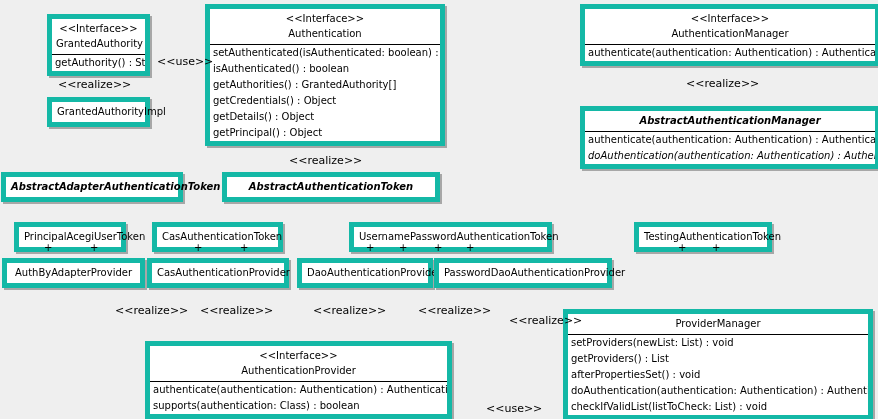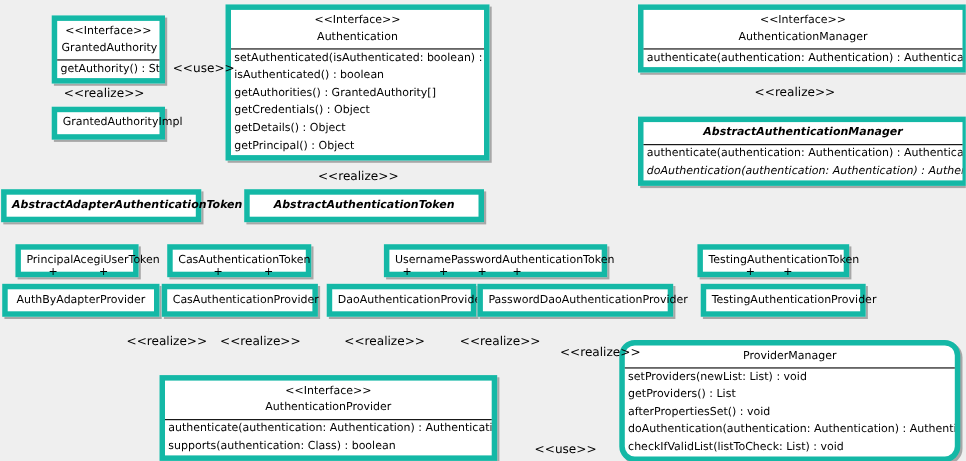--- a/index.html
+++ b/index.html
@@ -275,39 +275,34 @@
       <span class="cname">DaoAuthenticationProvider</span>
     </div>
   </div>
 
   <div class="uml-box simple" style="left:434px; top:258px; width:178px;">
     <div class="uml-head">
       <span class="cname">PasswordDaoAuthenticationProvider</span>
     </div>
   </div>
 
-  <div class="uml-box simple" style="left:637px; top:258px; width:150px;">
-    <div class="uml-head">
-      <span class="cname">TestingAuthenticationProvider</span>
-    </div>
-  </div>
 
   <div class="uml-box" style="left:145px; top:341px; width:307px;">
     <div class="uml-head">
       <span class="stereo">&lt;&lt;Interface&gt;&gt;</span>
       <span class="cname">AuthenticationProvider</span>
     </div>
     <div class="uml-sep"></div>
     <div class="uml-members">
       <span class="m">authenticate(authentication: Authentication) : Authentication</span>
       <span class="m">supports(authentication: Class) : boolean</span>
     </div>
   </div>
 
-  <div class="uml-box simple" style="left:563px; top:309px; width:310px;border-radius:14px;">
+  <div class="uml-box simple" style="left:563px; top:309px; width:310px;">
     <div class="uml-head">
       <span class="cname">ProviderManager</span>
     </div>
     <div class="uml-sep"></div>
     <div class="uml-members">
       <span class="m">setProviders(newList: List) : void</span>
       <span class="m">getProviders() : List</span>
       <span class="m">afterPropertiesSet() : void</span>
       <span class="m">doAuthentication(authentication: Authentication) : Authentication</span>
       <span class="m">checkIfValidList(listToCheck: List) : void</span>

